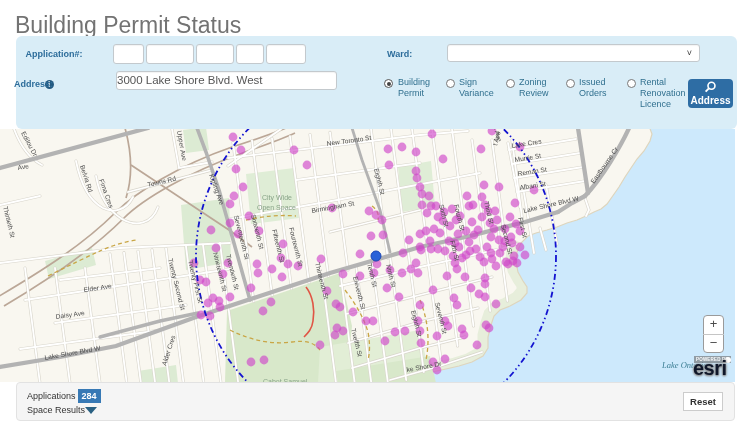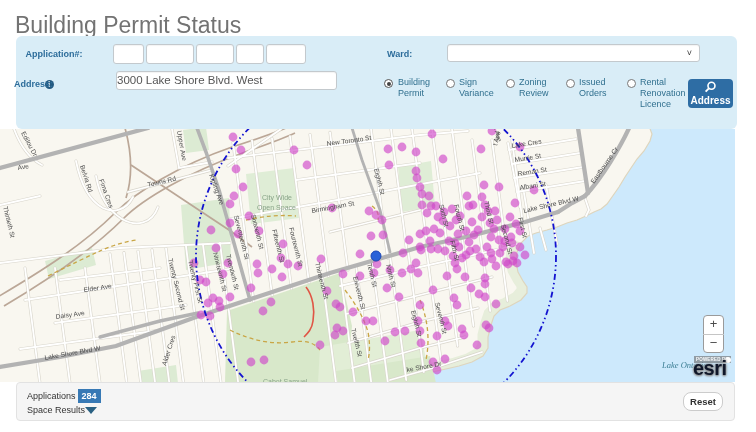--- a/index.html
+++ b/index.html
@@ -469,13 +469,13 @@
  <div style="position:absolute;left:1px;top:0;background:rgba(105,105,105,0.6);color:#fff;font-size:4.5px;font-weight:bold;padding:1px 2px;letter-spacing:0.2px">POWERED BY</div>
  <div style="position:absolute;left:32px;top:1px;width:6px;height:6px;border-radius:50%;background:#fff"></div>
  <div style="position:absolute;left:0px;top:1px;color:#0f172a;font-size:20px;font-weight:bold;text-shadow:0 0 2px #999,0 1px 2px #888,0 0 3px #888;letter-spacing:-0.5px">esri</div>
 </div>
 
 <div class="abs" style="left:16px;top:382px;width:719px;height:39px;background:#f5f5f5;border:1px solid #e2e2e2;border-radius:4px"></div>
 <div class="abs" style="left:27px;top:391px;font-size:9px;color:#333">Applications</div>
 <div class="abs" style="left:77.5px;top:389px;width:23px;height:14px;background:#3779b5;color:#fff;font-size:9px;font-weight:bold;border-radius:0;text-align:center;line-height:14px">284</div>
 <div class="abs" style="left:27px;top:405px;font-size:9px;color:#333">Space Results</div>
 <div class="abs" style="left:84.5px;top:406.5px;width:0;height:0;border-left:6.5px solid transparent;border-right:6.5px solid transparent;border-top:7px solid #2a6183"></div>
-<div class="abs" style="left:683px;top:392px;width:40px;height:19px;background:#fff;border:1px solid #ccc;border-radius:8px;font-size:9.5px;font-weight:bold;color:#333;text-align:center;line-height:17px">Reset</div>
+<div class="abs" style="left:683px;top:392px;width:40px;height:19px;background:#fff;border:1px solid #ccc;border-radius:0;font-size:9.5px;font-weight:bold;color:#333;text-align:center;line-height:17px">Reset</div>
 
 </body></html>

